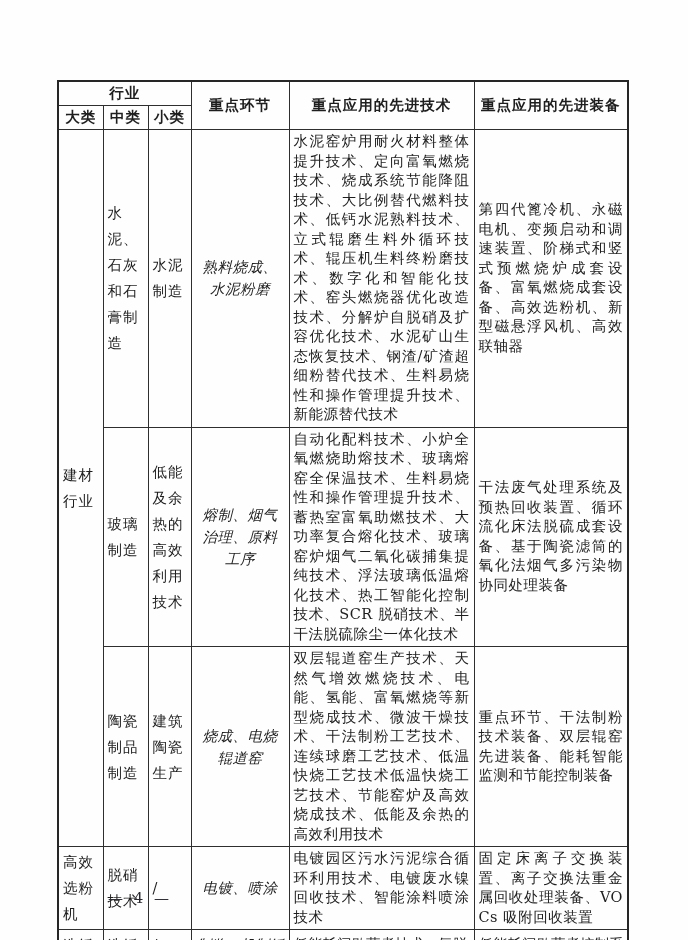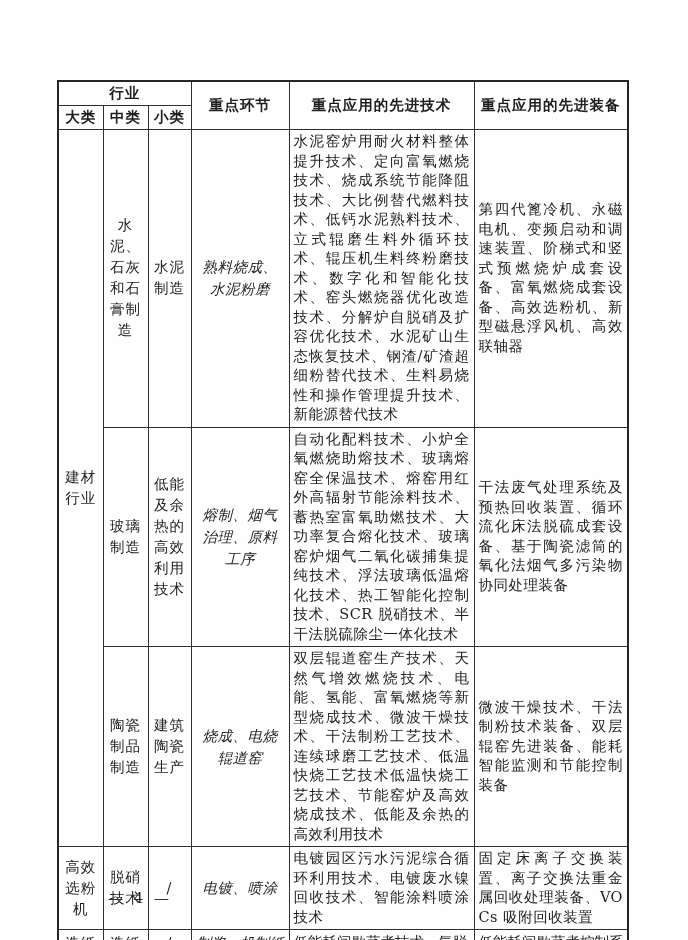--- a/index.html
+++ b/index.html
@@ -36,23 +36,23 @@
   tr.r5{height:24px;}
   .th{
     font-family:"DejaVu Sans","Liberation Sans",sans-serif;
     font-weight:bold;
     text-align:center;
     font-size:14.5px;
     padding:0 2px;
     letter-spacing:1px;
   }
   .c-major,.c-medium,.c-minor{
-    text-align:center;
+    text-align:left;
     padding:2px 1px;
-    line-height:21px;
+    line-height:26px;
     letter-spacing:1px;
     margin-left:32px;
   }
   .c-links{
     text-align:center;
     line-height:22px;
     letter-spacing:0.5px;
     padding:2px 3px;
     font-style:italic;
   }
@@ -108,30 +108,30 @@
       <td class="c-minor">水泥制造</td>
       <td class="c-links">熟料烧成、水泥粉磨</td>
       <td class="c-tech">水泥窑炉用耐火材料整体提升技术、定向富氧燃烧技术、烧成系统节能降阻技术、大比例替代燃料技术、低钙水泥熟料技术、立式辊磨生料外循环技术、辊压机生料终粉磨技术、数字化和智能化技术、窑头燃烧器优化改造技术、分解炉自脱硝及扩容优化技术、水泥矿山生态恢复技术、钢渣/矿渣超细粉替代技术、生料易烧性和操作管理提升技术、新能源替代技术</td>
       <td class="c-equip">第四代篦冷机、永磁电机、变频启动和调速装置、阶梯式和竖式预燃烧炉成套设备、富氧燃烧成套设备、高效选粉机、新型磁悬浮风机、高效联轴器</td>
     </tr>
 
     <tr class="r2">
       <td class="c-medium">玻璃制造</td>
       <td class="c-minor">低能及余热的高效利用技术</td>
       <td class="c-links">熔制、烟气治理、原料工序</td>
-      <td class="c-tech">自动化配料技术、小炉全氧燃烧助熔技术、玻璃熔窑全保温技术、熔窑用红外高辐射节能涂料技术、蓄热室富氧助燃技术、大功率复合熔化技术、玻璃窑炉烟气二氧化碳捕集提纯技术、浮法玻璃低温熔化技术、热工智能化控制技术、SCR 脱硝技术、半干法脱硫除尘一体化技术</td>
+      <td class="c-tech">自动化配料技术、小炉全氧燃烧助熔技术、玻璃熔窑全保温技术、生料易烧性和操作管理提升技术、蓄热室富氧助燃技术、大功率复合熔化技术、玻璃窑炉烟气二氧化碳捕集提纯技术、浮法玻璃低温熔化技术、热工智能化控制技术、SCR 脱硝技术、半干法脱硫除尘一体化技术</td>
       <td class="c-equip">干法废气处理系统及预热回收装置、循环流化床法脱硫成套设备、基于陶瓷滤筒的氧化法烟气多污染物协同处理装备</td>
     </tr>
 
     <tr class="r3">
       <td class="c-medium">陶瓷制品制造</td>
       <td class="c-minor">建筑陶瓷生产</td>
       <td class="c-links">烧成、电烧辊道窑</td>
       <td class="c-tech">双层辊道窑生产技术、天然气增效燃烧技术、电能、氢能、富氧燃烧等新型烧成技术、微波干燥技术、干法制粉工艺技术、连续球磨工艺技术、低温快烧工艺技术低温快烧工艺技术、节能窑炉及高效烧成技术、低能及余热的高效利用技术</td>
-      <td class="c-equip">微波干燥技术、干法制粉技术装备、双层辊窑先进装备、能耗智能监测和节能控制装备</td>
+      <td class="c-equip">重点环节、干法制粉技术装备、双层辊窑先进装备、能耗智能监测和节能控制装备</td>
     </tr>
 
     <tr class="r4">
       <td class="c-major">高效选粉机</td>
       <td class="c-medium">脱硝技术</td>
       <td class="c-minor">/</td>
       <td class="c-links">电镀、喷涂</td>
       <td class="c-tech">电镀园区污水污泥综合循环利用技术、电镀废水镍回收技术、智能涂料喷涂技术</td>
       <td class="c-equip">固定床离子交换装置、离子交换法重金属回收处理装备、VOCs 吸附回收装置</td>
     </tr>

